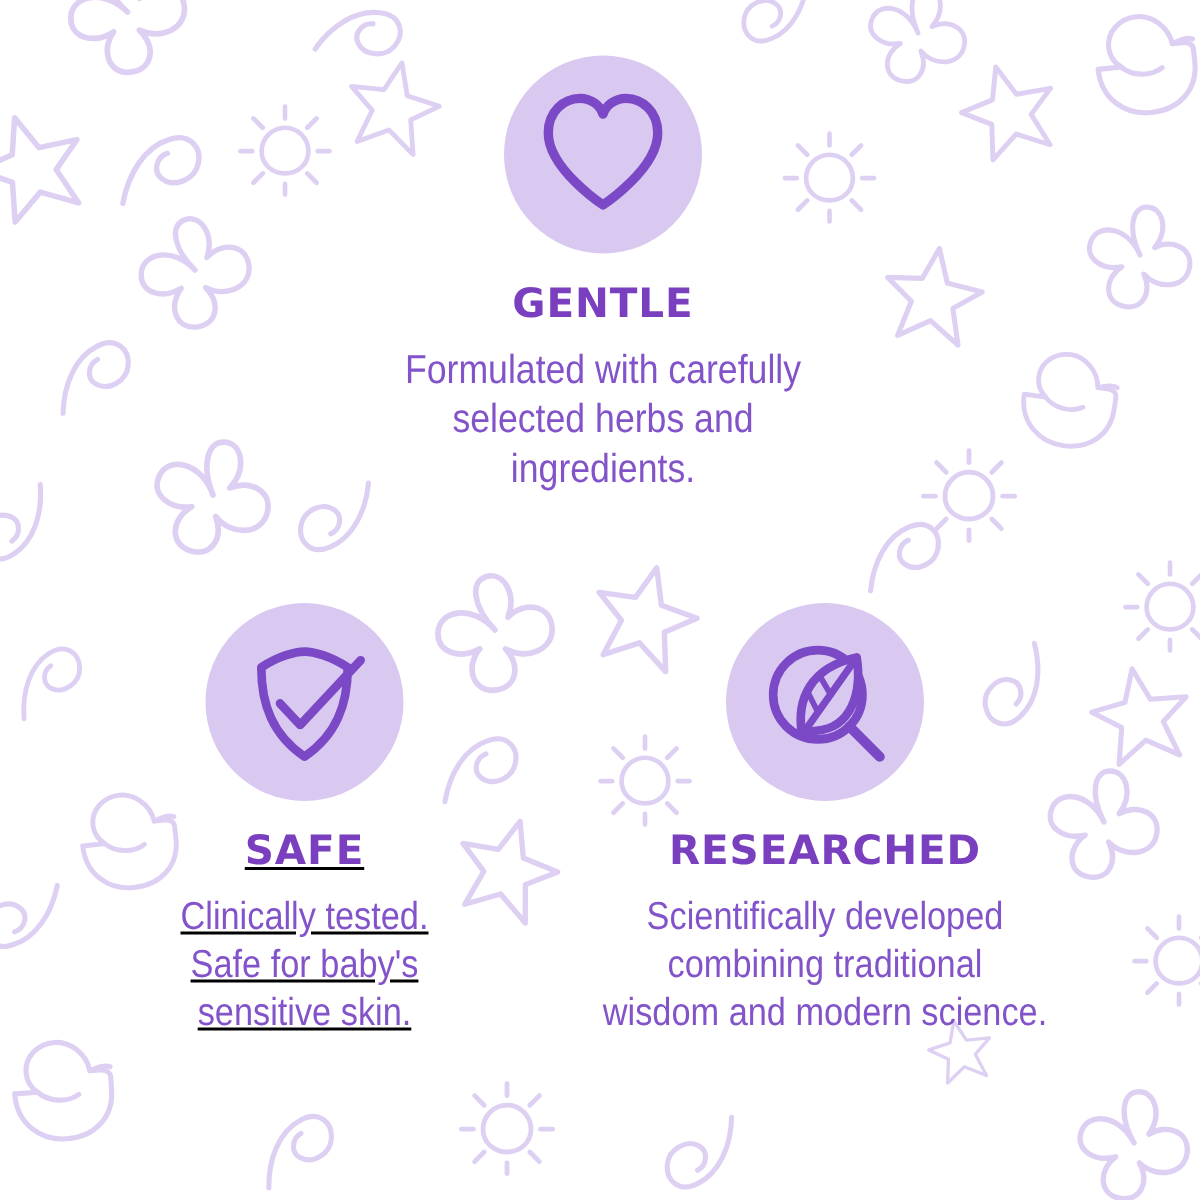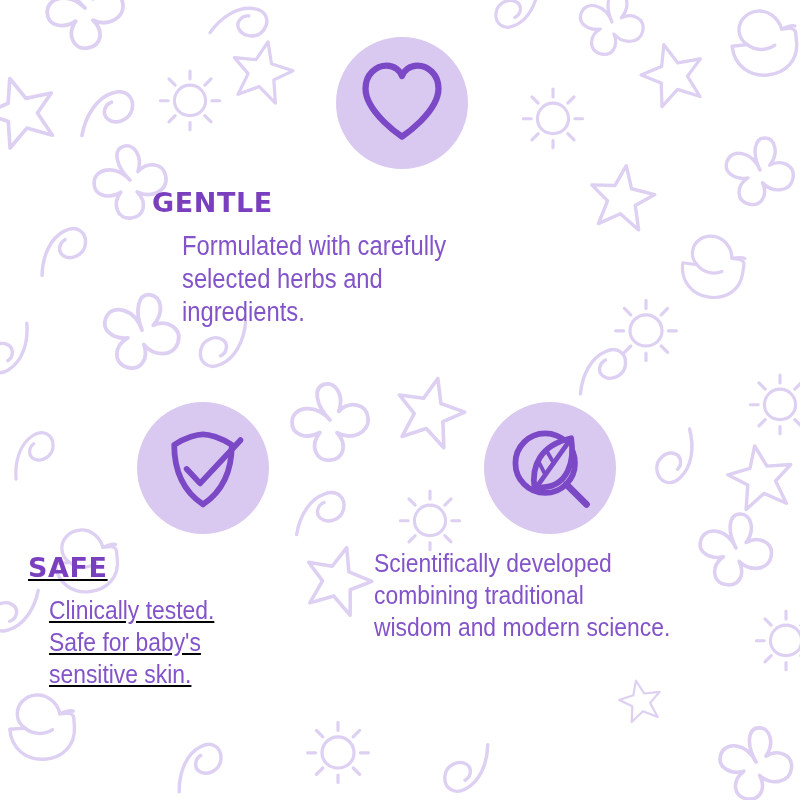--- a/index.html
+++ b/index.html
@@ -27,20 +27,21 @@
 
   
   #stage {
     position: absolute;
     inset: 0;
     z-index: 2;
   }
 
   .feature {
     position: absolute;
+    text-align: center;
   }
 
   .icon-badge {
     width: 132px;
     height: 132px;
     border-radius: 50%;
     background: #d9c8f0;
     margin: 0 auto;
     display: flex;
     align-items: center;
@@ -228,18 +229,19 @@
 
         <path d="M34,72 C30,48 40,26 72,19 C76,44 68,68 44,70
                  C38,70.5 35,71 34,72 Z" fill="#d9c8f0" stroke="#7b48c6" stroke-width="6" stroke-linecap="round" stroke-linejoin="round"></path>
 
         <line x1="36" y1="70" x2="70" y2="22" stroke="#7b48c6" stroke-width="5" stroke-linecap="round"></line>
 
         <line x1="45" y1="57" x2="38" y2="43" stroke="#7b48c6" stroke-width="4" stroke-linecap="round"></line>
         <line x1="54" y1="45" x2="47" y2="33" stroke="#7b48c6" stroke-width="4" stroke-linecap="round"></line>
       </svg>
     </div>
+    <div class="feature-title">RESEARCHED</div>
     <div class="feature-desc">Scientifically developed
 combining traditional
 wisdom and modern science.</div>
   </div>
 
 </div>
 
 </body></html>

